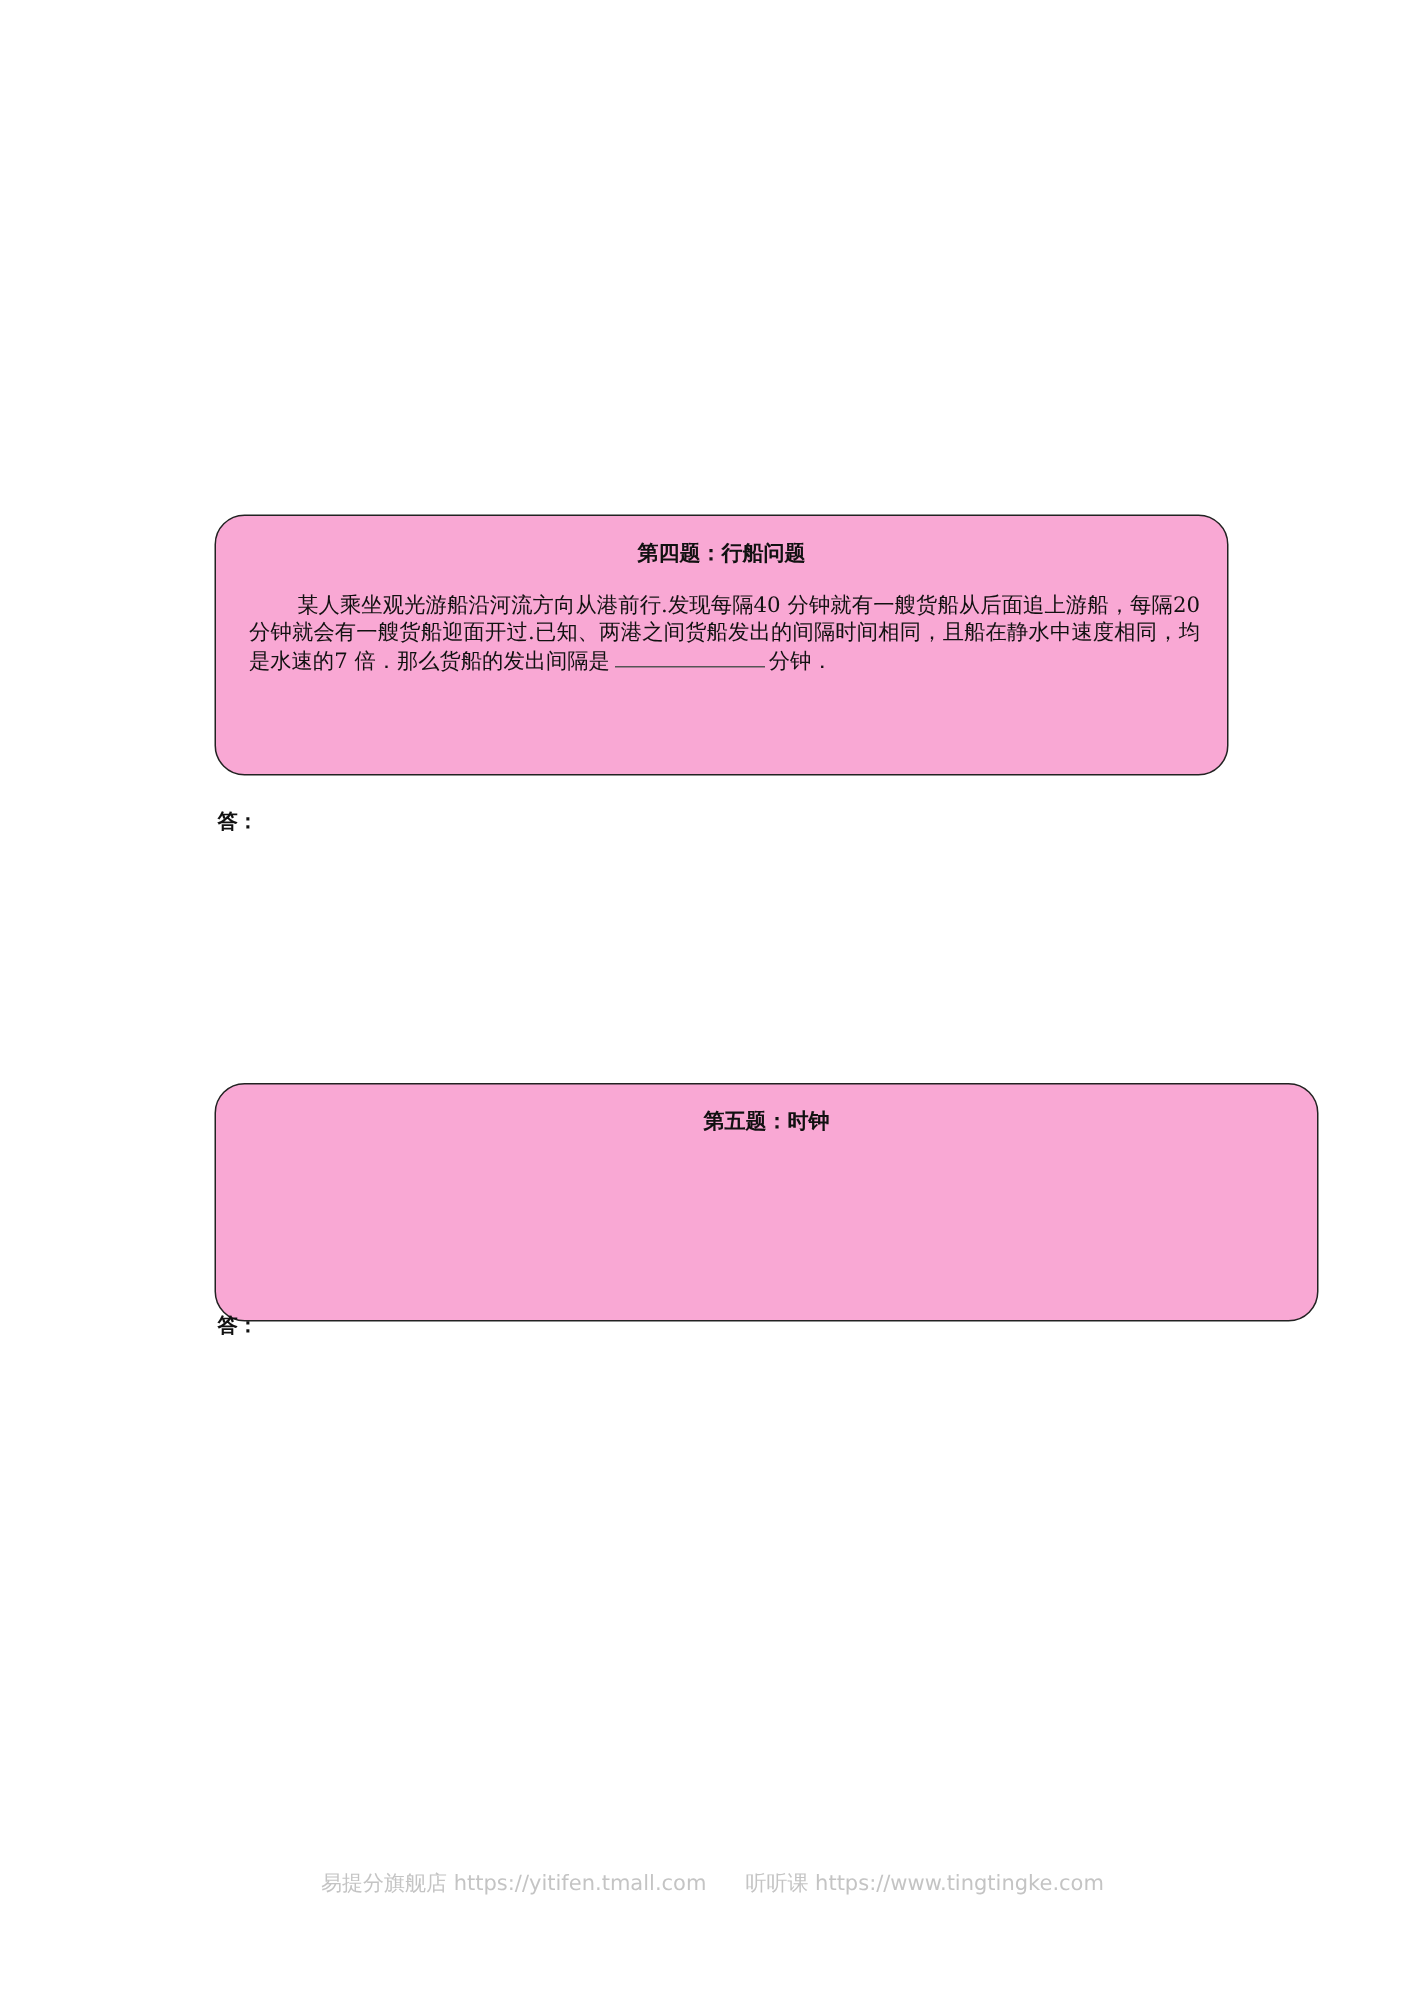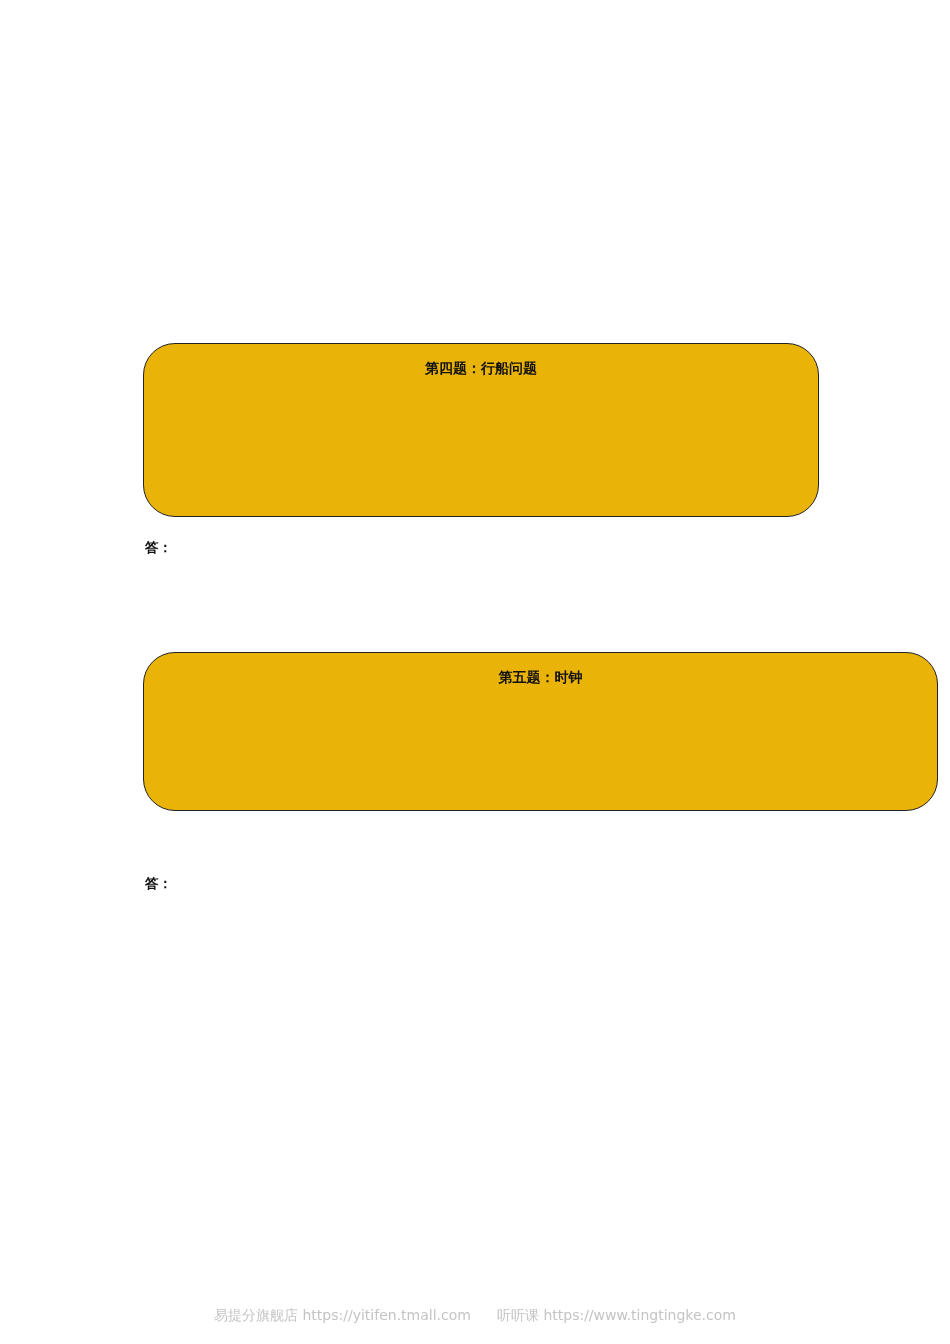--- a/index.html
+++ b/index.html
@@ -2,25 +2,25 @@
 <html><head>
 <meta charset="utf-8">
 <style>
   html, body { margin: 0; padding: 0; }
   body {
     width: 950px; height: 1344px; background: #ffffff; position: relative;
     font-family: "DejaVu Serif", "Liberation Serif", serif; color: #111;
     overflow: hidden;
   }
   .qbox {
-    position: absolute; border: 1.3px solid #222; border-radius: 32px;
-    box-sizing: border-box; background: #eab308;
+    position: absolute; border: 1.3px solid #222; border-radius: 20px;
+    box-sizing: border-box; background: #f9a8d4;
   }
   #box4 { left: 143px; top: 343px; width: 676px; height: 174px; }
-  #box5 { left: 143px; top: 652px; width: 795px; height: 159px; }
+  #box5 { left: 143px; top: 722px; width: 736px; height: 159px; }
   .qtitle {
     position: absolute; left: 0; right: 0; text-align: center;
     font-family: "DejaVu Sans", "Liberation Sans", sans-serif;
     font-weight: bold; font-size: 14px; color: #111;
   }
   #box4 .qtitle { top: 16px; }
   #box5 .qtitle { top: 16px; }
   .qbody {
     position: absolute; font-size: 14.2px; line-height: 17.5px; color: #111;
     text-align: justify; text-align-last: left;
@@ -33,31 +33,34 @@
     height: 13px; vertical-align: baseline; margin: 0 3px;
   }
   .ital { font-style: italic; }
   .answer {
     position: absolute; left: 145px; font-family: "DejaVu Sans", "Liberation Sans", sans-serif;
     font-weight: bold; font-size: 13.5px; color: #111;
   }
   #ans4 { top: 539px; }
   #ans5 { top: 875px; }
   .footer {
-    position: absolute; left: 0; right: 0; top: 1307px; text-align: center;
+    position: absolute; left: 0; right: 0; top: 1247px; text-align: center;
     font-family: "DejaVu Sans", "Liberation Sans", sans-serif; font-size: 14px; color: #c4c4c4;
     white-space: pre;
   }
   .footer .gap { display: inline-block; width: 26px; }
 </style>
 </head>
 <body>
 
 <div id="box4" class="qbox">
   <div class="qtitle">第四题：行船问题</div>
+  <div class="qbody">
+    <span class="indent"></span><span>某人乘坐观光游船沿河流方向从港前行.发现每隔40 分钟就有一艘货船从后面追上游船，每隔20 分钟就会有一艘货船迎面开过.已知、两港之间货船发出的间隔时间相同，且船在静水中速度相同，均是水速的7 倍．那么货船的发出间隔是</span><span class="blank"></span><span>分钟．</span>
+  </div>
 </div>
 
 <div id="ans4" class="answer">答：</div>
 
 <div id="box5" class="qbox">
   <div class="qtitle">第五题：时钟</div>
 </div>
 
 <div id="ans5" class="answer">答：</div>
 

